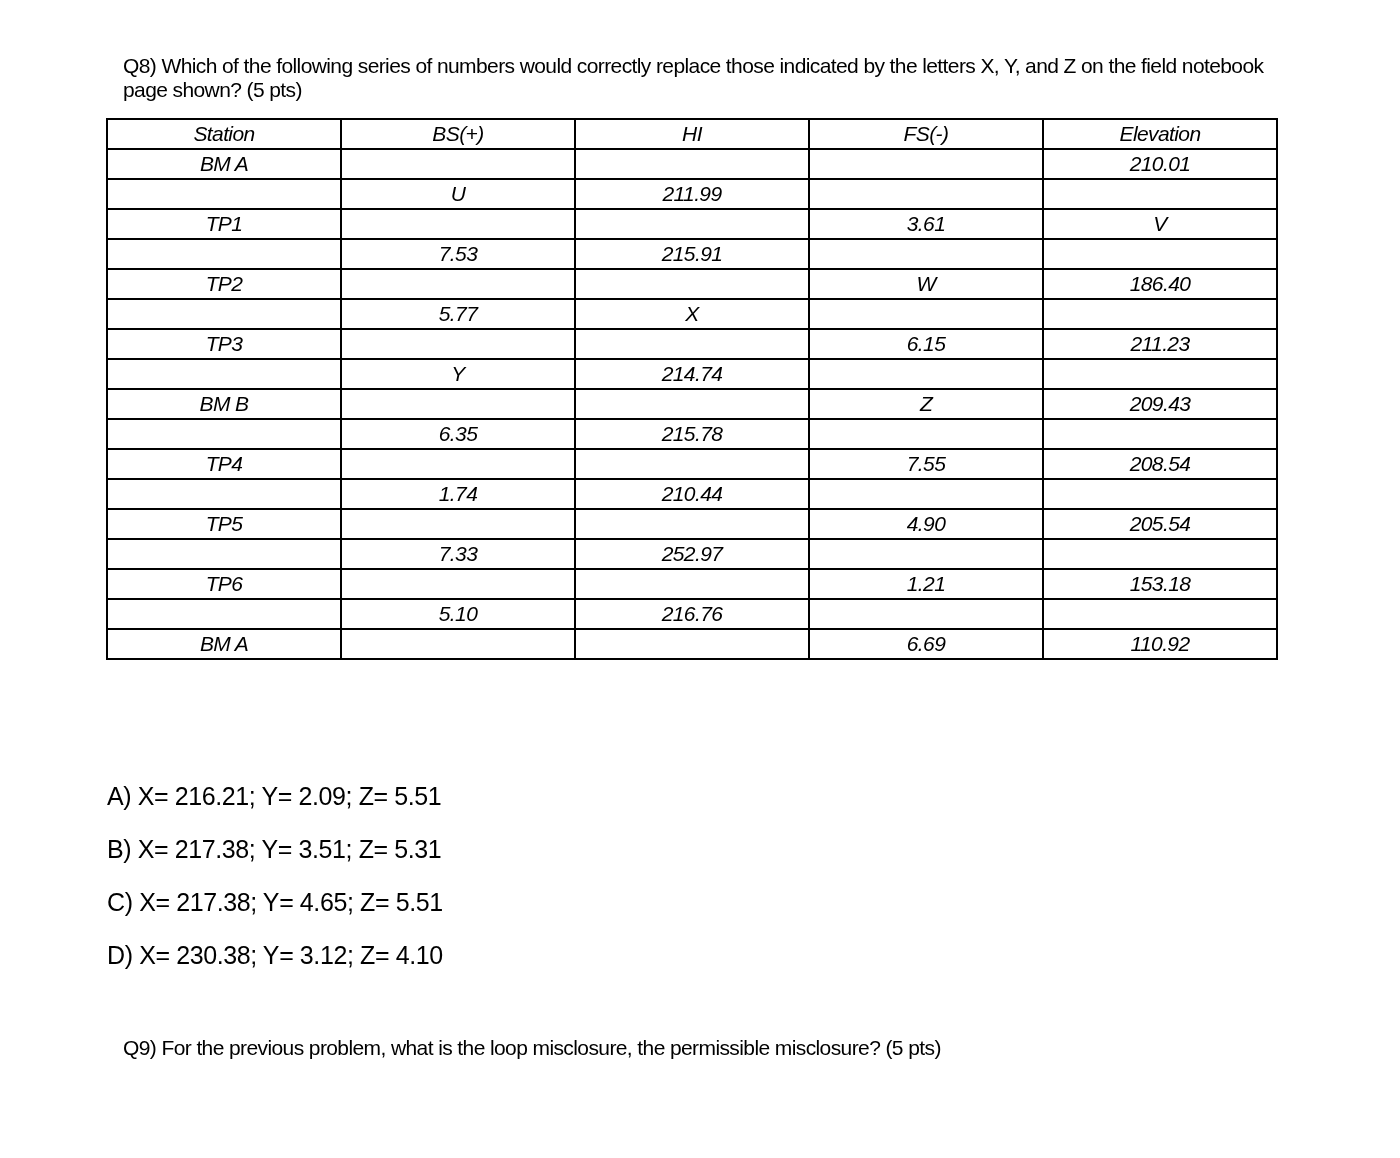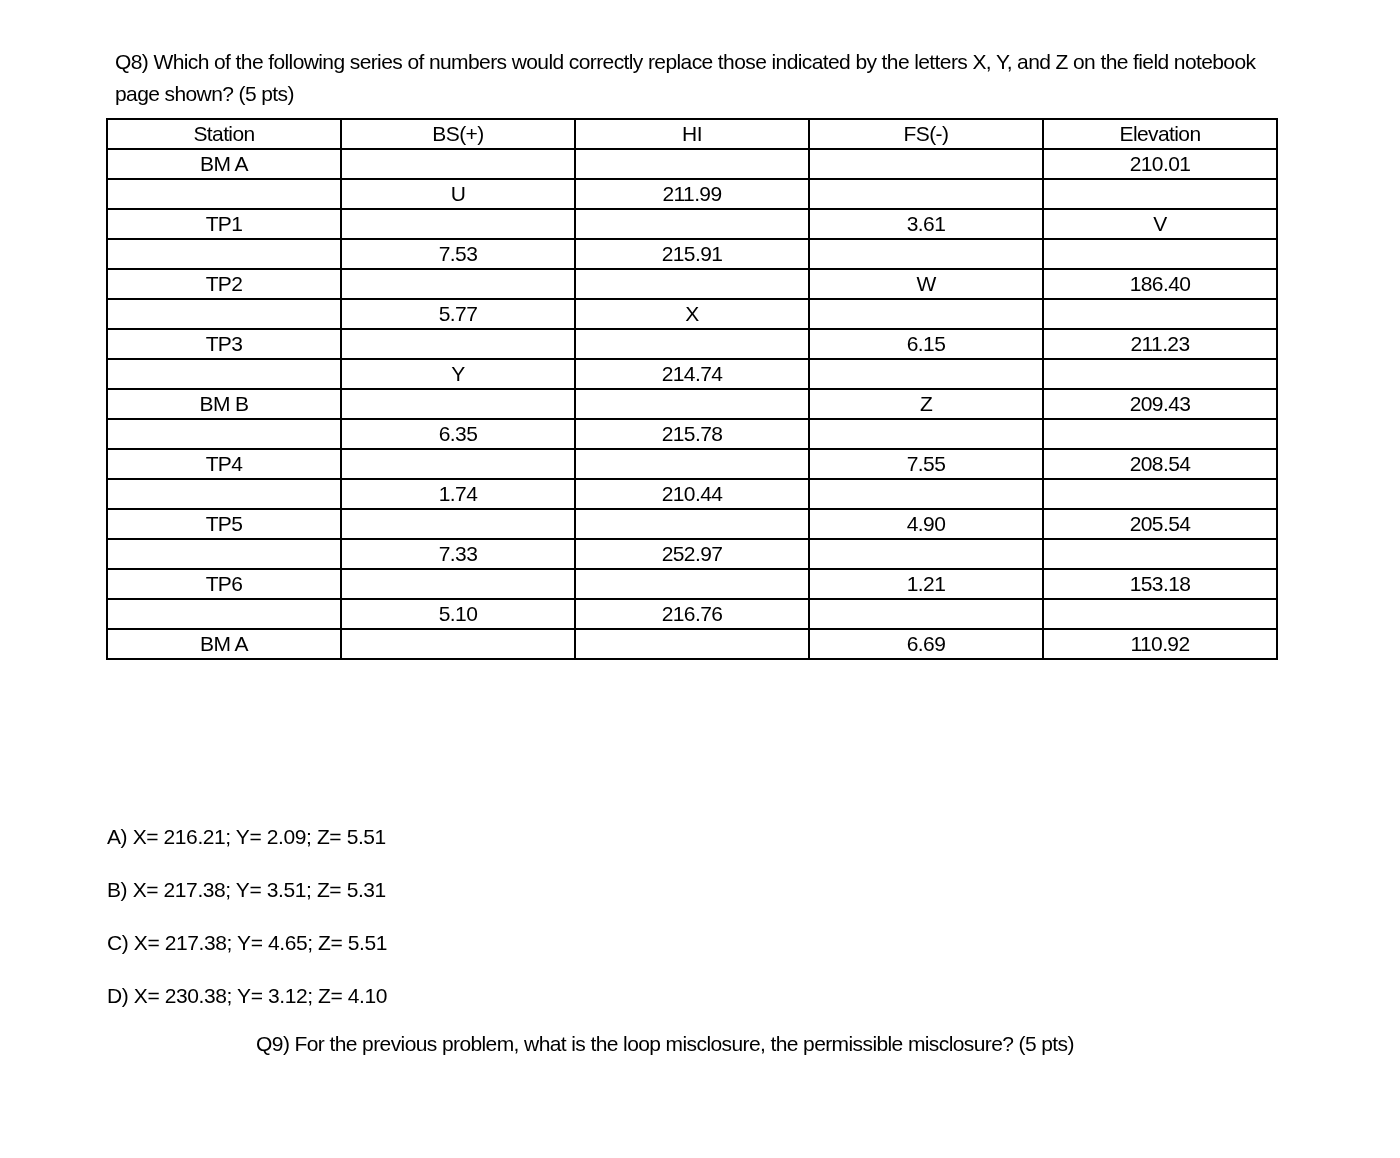--- a/index.html
+++ b/index.html
@@ -13,50 +13,51 @@
       position: relative;
       font-family: "Liberation Sans", sans-serif;
       color: #000000;
       overflow: hidden;
     }
     .q-text {
       position: absolute;
       left: 107px;
       font-size: 21px;
       letter-spacing: -0.6px;
-      line-height: 32px;
-      margin: 8px;
+      line-height: 24px;
+      margin: 16px;
     }
     #q8 { top: 38px; width: 1180px; }
-    #q9 { top: 1020px; width: 1100px; text-align: center; }
+    #q9 { top: 1020px; width: 1100px; }
 
     table.fieldbook {
       position: absolute;
       left: 106px;
       top: 118px;
       border-collapse: collapse;
       font-size: 21px;
       letter-spacing: -0.6px;
+      font-style: italic;
     }
     table.fieldbook td, table.fieldbook th {
       border: 2px solid #000000;
       width: 232px;
       height: 28px;
       padding: 0;
       text-align: center;
       vertical-align: middle;
       font-weight: normal;
       line-height: 28px;
     }
 
     .options {
       position: absolute;
       left: 107px;
-      top: 822px;
-      font-size: 21px;
+      top: 781px;
+      font-size: 25px;
       letter-spacing: -0.4px;
     }
     .option {
       height: 53px;
       line-height: 30px;
     }
   </style>
 </head>
 <body>
 

